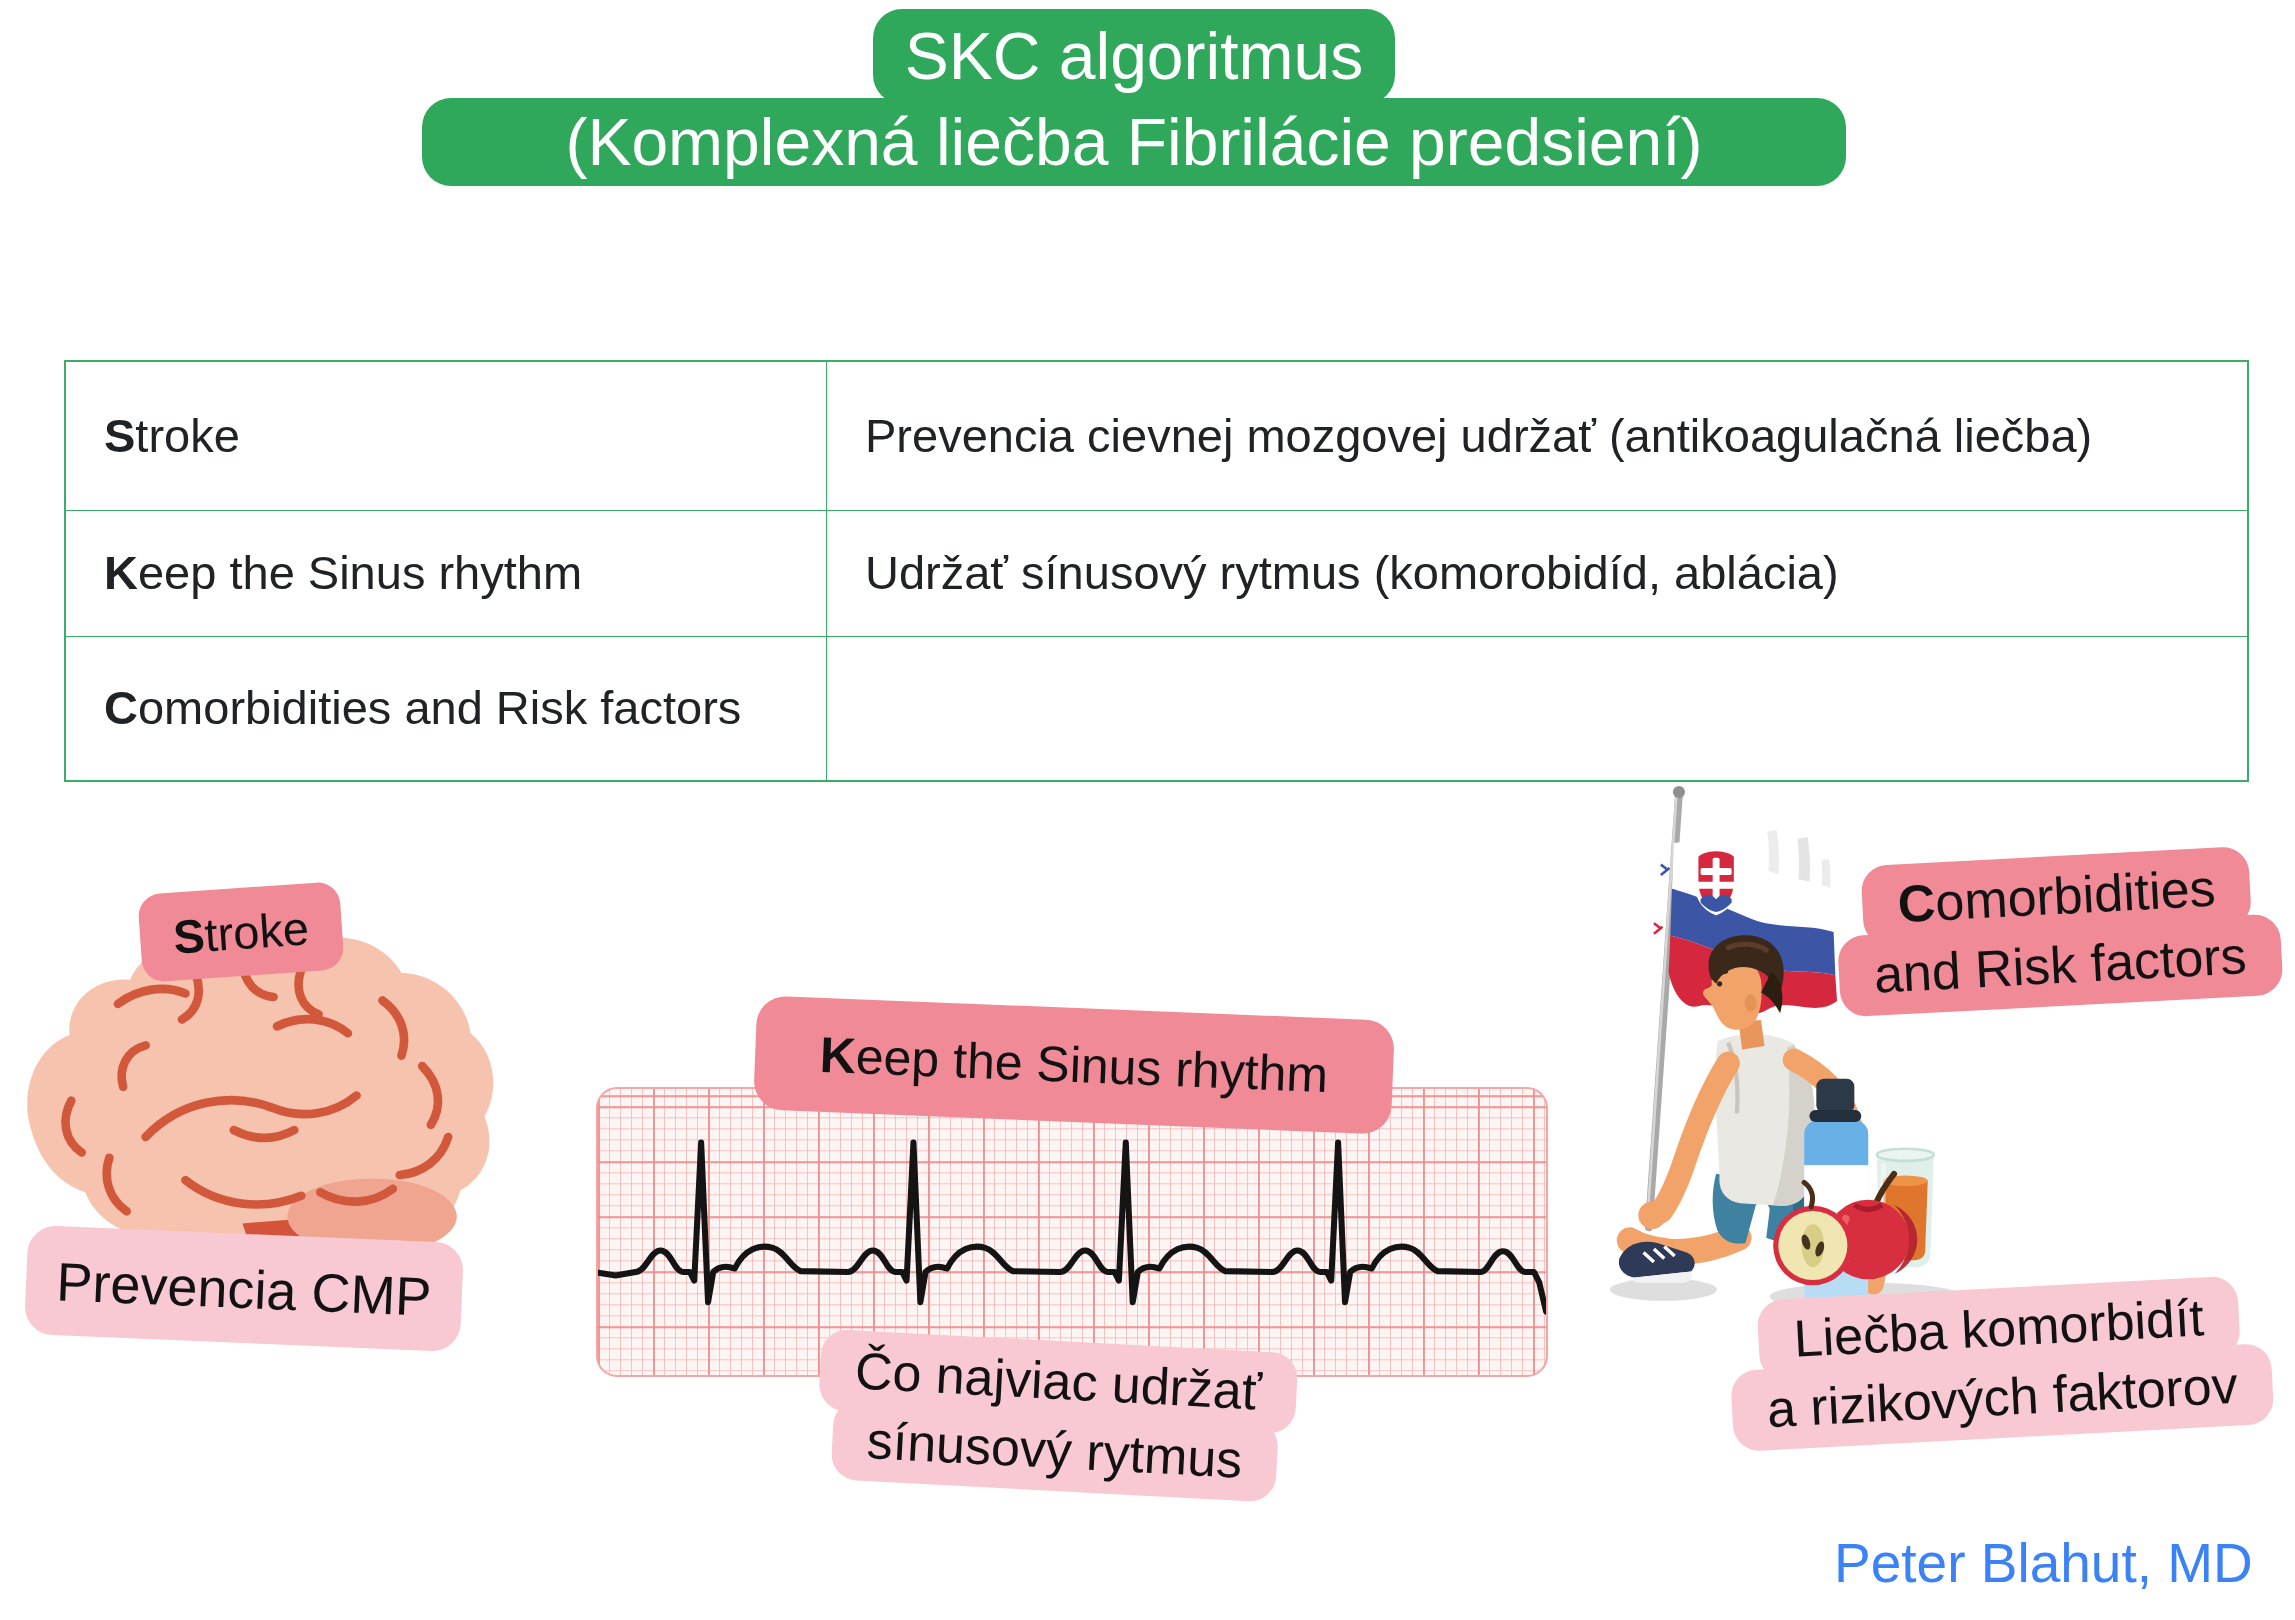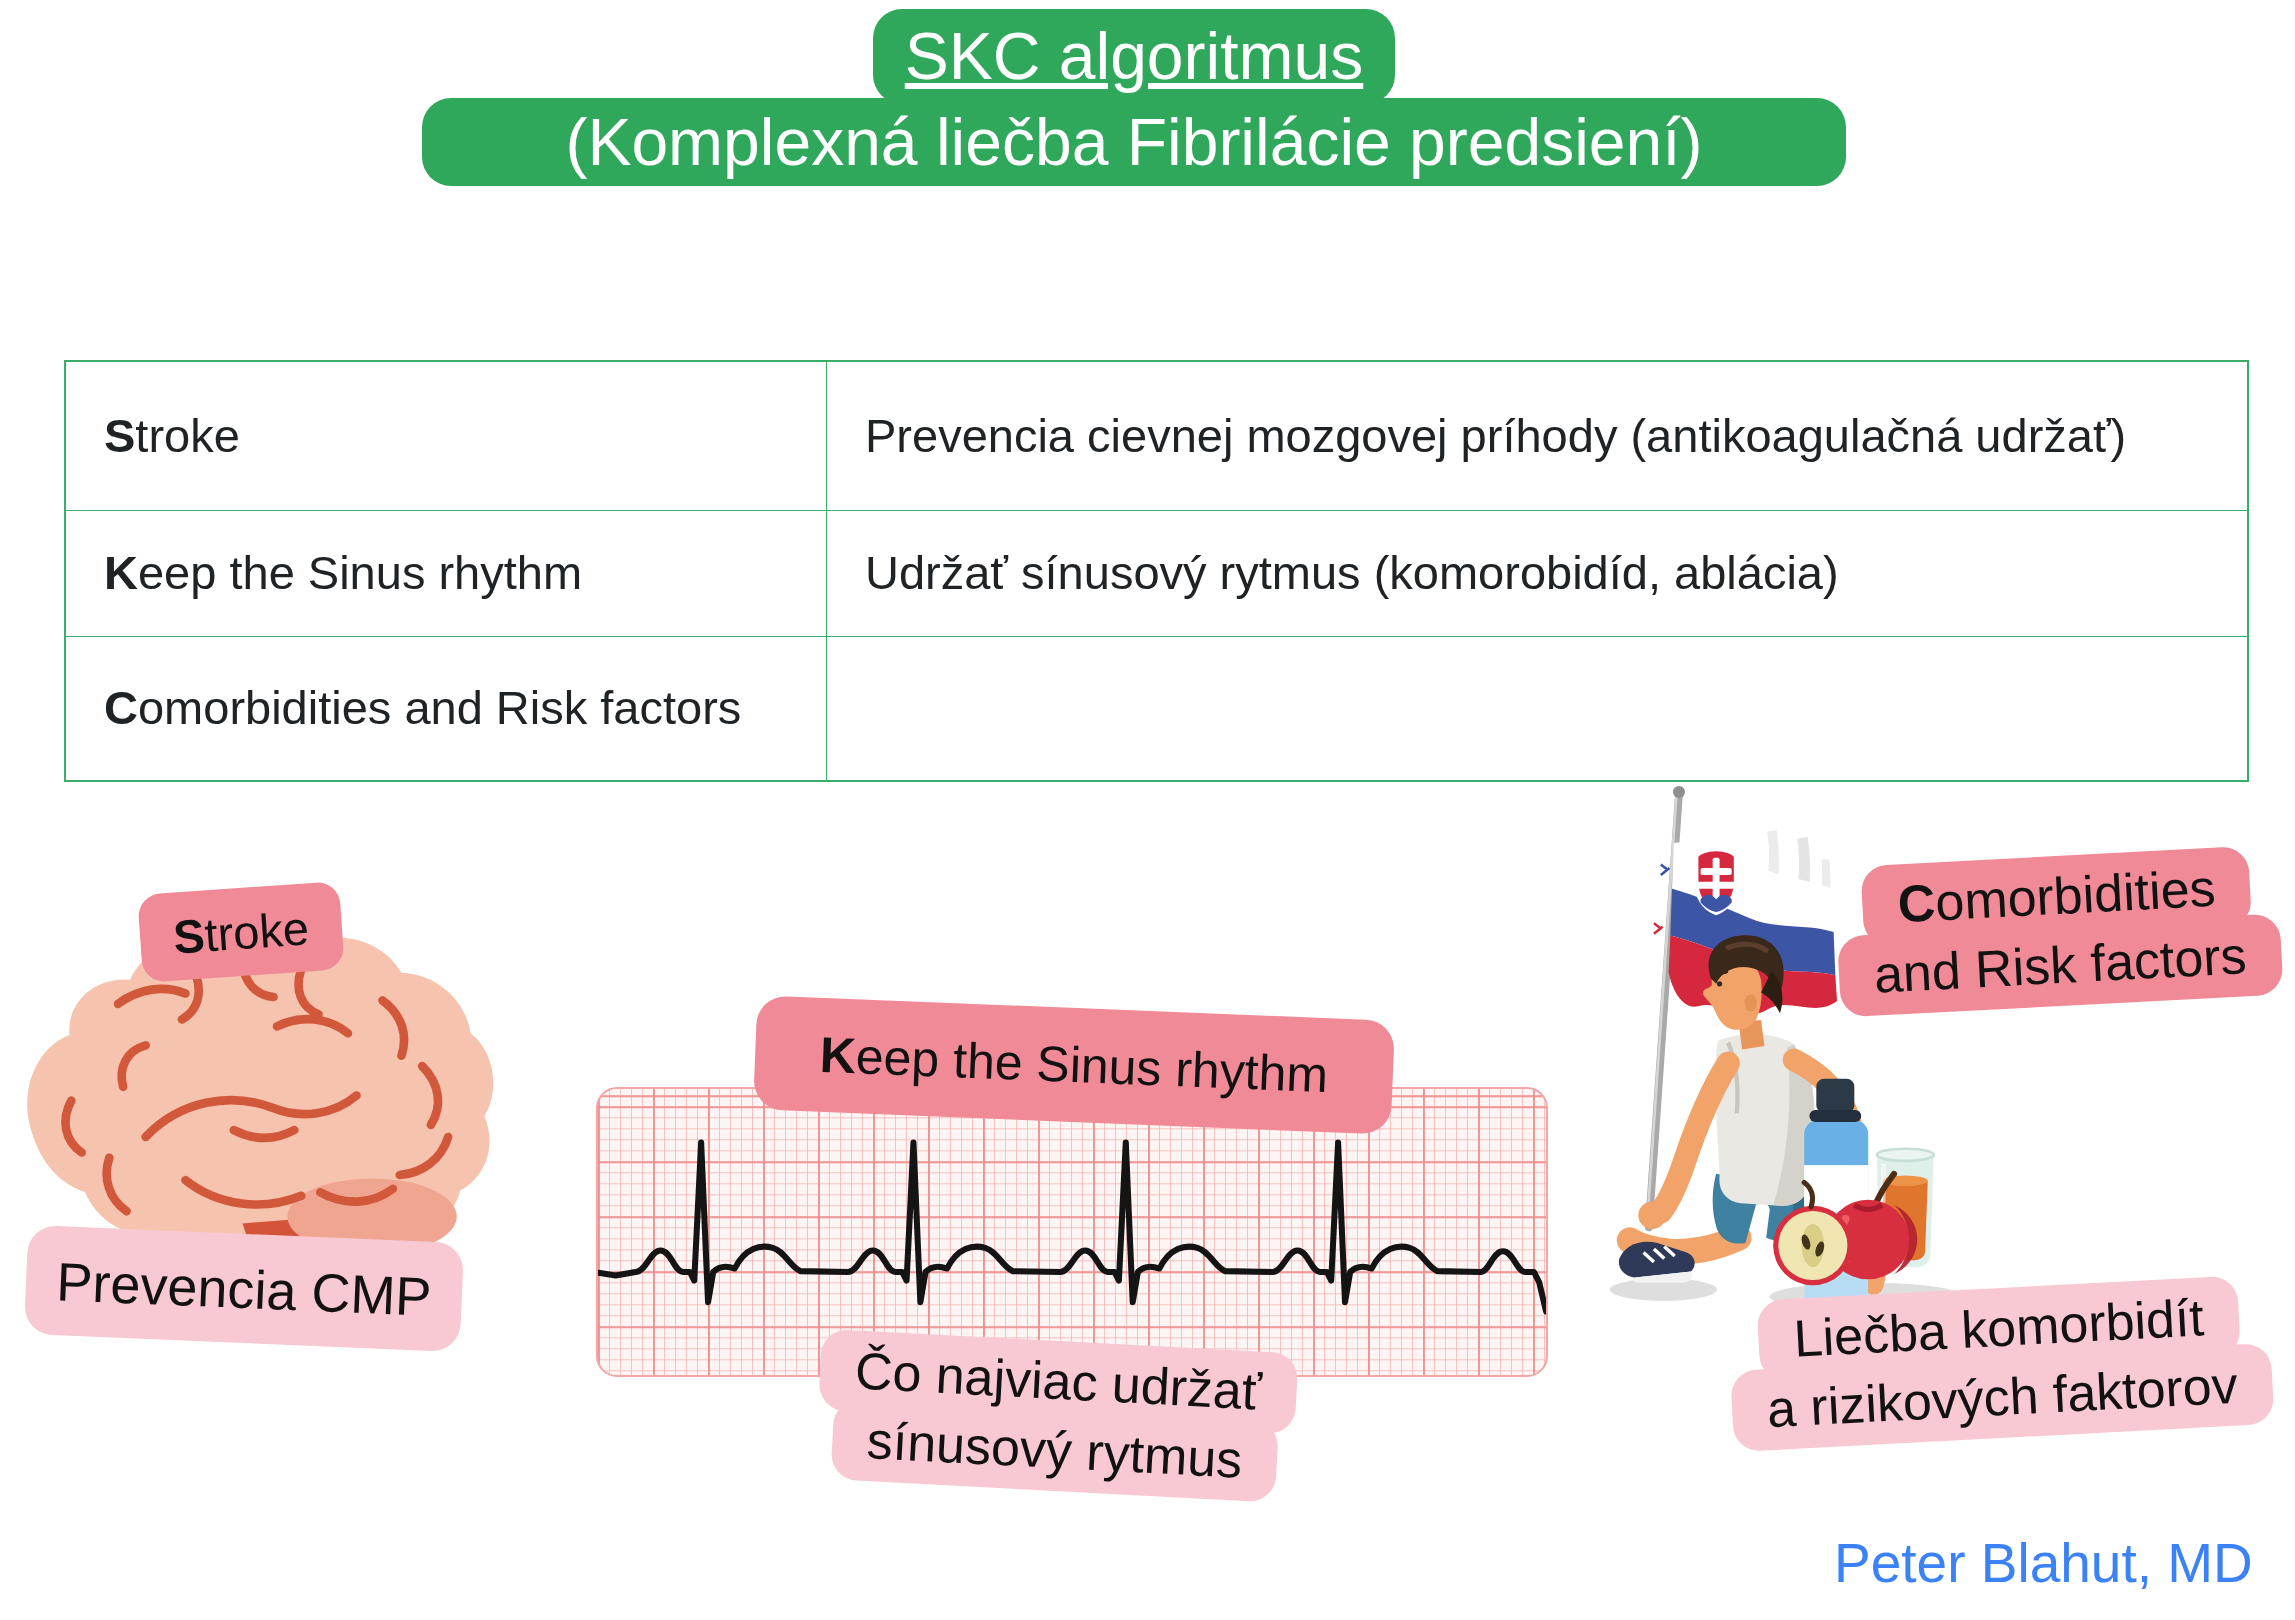--- a/index.html
+++ b/index.html
@@ -3,21 +3,21 @@
 <meta charset="utf-8">
 <style>
   html,body{margin:0;padding:0;background:#ffffff;}
   .canvas{
     position:relative;width:2295px;height:1621px;background:#ffffff;overflow:hidden;
     font-family:"Liberation Sans", sans-serif;color:#202326;
   }
   
   .title-group{position:absolute;left:422px;top:8.6px;width:1424px;display:flex;flex-direction:column;align-items:center;}
   .title-line{background:#2FA85C;color:#ffffff;display:flex;align-items:center;justify-content:center;}
-  .title-line.t1{height:95px;border-radius:29px;padding:0 32px;font-size:66px;text-decoration:underline;}
+  .title-line.t1{height:95px;border-radius:29px;padding:0 32px;font-size:66px;}
   .title-line.t2{height:88px;border-radius:29px;padding:0 40px;font-size:66px;margin-top:-5.2px;width:100%;box-sizing:border-box;}
   
   .af-table{position:absolute;left:64px;top:360px;width:2185px;height:422px;box-sizing:border-box;
     border:2.6px solid #3AAD68;display:grid;grid-template-columns:761px 1fr;grid-template-rows:149px 126px 1fr;background:#fff;}
   .cell{border-right:1.7px solid #3AAD68;border-bottom:1.7px solid #3AAD68;display:flex;align-items:center;
     padding-left:38px;font-size:47px;line-height:1.2;}
   .cell:nth-child(2n){border-right:none;}
   .cell:nth-child(n+5){border-bottom:none;text-align:right;}
   .lead{font-weight:700;}
   
@@ -49,21 +49,21 @@
 
   <div class="title-group">
     <div class="title-line t1">SKC algoritmus</div>
     <div class="title-line t2">(Komplexná liečba Fibrilácie predsiení)</div>
   </div>
 
   <div class="af-table">
     <div class="cell">
         <span><span class="lead">S</span><span>troke</span></span>
       </div>
-    <div class="cell">Prevencia cievnej mozgovej príhody (antikoagulačná udržať)</div>
+    <div class="cell">Prevencia cievnej mozgovej udržať (antikoagulačná liečba)</div>
     <div class="cell">
         <span><span class="lead">K</span><span>eep the Sinus rhythm</span></span>
       </div>
     <div class="cell">Udržať sínusový rytmus (komorobidíd, ablácia)</div>
     <div class="cell">
         <span><span class="lead">C</span><span>omorbidities and Risk factors</span></span>
       </div>
   </div>
 
   <svg class="abs" style="left:15.6px;top:914px;" width="484" height="363" viewBox="0 0 560 420">

